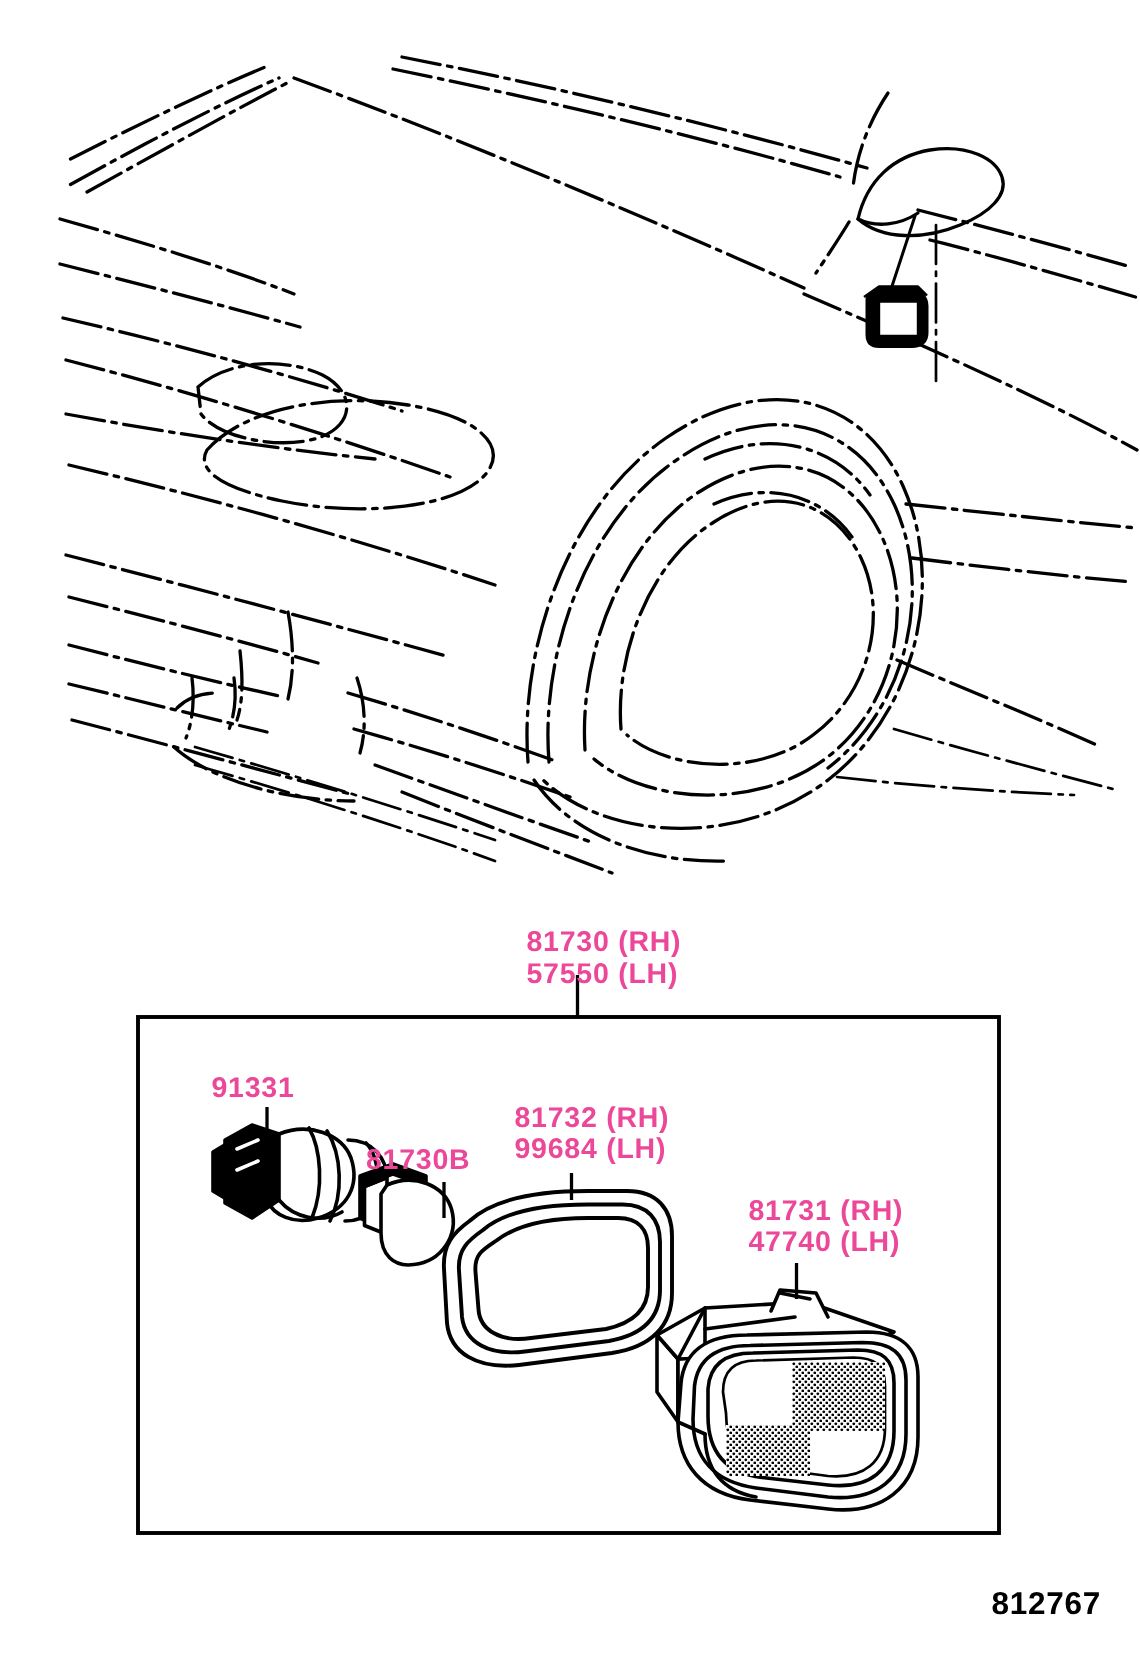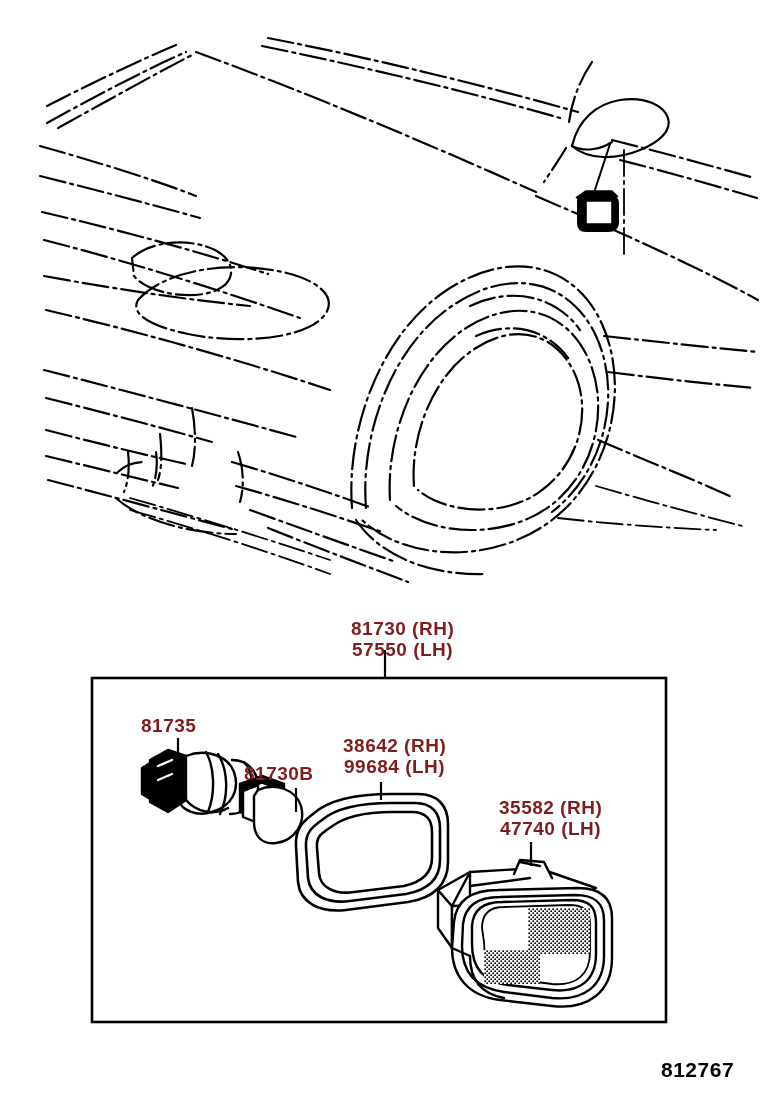--- a/index.html
+++ b/index.html
@@ -26,22 +26,21 @@
     display: block;
   }
   .lbl {
     position: absolute;
     font-family: "Liberation Sans", sans-serif;
     font-weight: bold;
     font-size: 19px;
     letter-spacing: 0.5px;
     line-height: 21px;
     white-space: pre;
-    color: #7f1d1d;
-    text-align: center;
+    color: #ec4899;
   }
   .lbl-2line { line-height: 21px; }
   #footer-code {
     position: absolute;
     left: 661px;
     top: 1058px;
     font-family: "Liberation Sans", sans-serif;
     font-weight: bold;
     font-size: 21px;
     letter-spacing: 0.5px;
@@ -280,21 +279,21 @@
       <rect width="4" height="4" fill="#ffffff"></rect>
       <circle cx="1.2" cy="1.2" r="0.95" fill="#000000"></circle>
       <circle cx="3.2" cy="3.2" r="0.95" fill="#000000"></circle>
     </pattern>
   </defs>
 </svg>
 </div>
 
 <div class="lbl lbl-2line" style="left:351px; top:618px;"><span>81730 (RH)</span><br><span>57550 (LH)</span></div>
 
-<div class="lbl" style="left:141px; top:715px;">81735</div>
+<div class="lbl" style="left:141px; top:715px;">91331</div>
 
 <div class="lbl" style="left:244px; top:763px;">81730B</div>
 
-<div class="lbl lbl-2line" style="left:343px; top:735px;"><span>38642 (RH)</span><br><span>99684 (LH)</span></div>
-
-<div class="lbl lbl-2line" style="left:499px; top:797px;"><span>35582 (RH)</span><br><span>47740 (LH)</span></div>
+<div class="lbl lbl-2line" style="left:343px; top:735px;"><span>81732 (RH)</span><br><span>99684 (LH)</span></div>
+
+<div class="lbl lbl-2line" style="left:499px; top:797px;"><span>81731 (RH)</span><br><span>47740 (LH)</span></div>
 
 <div id="footer-code">812767</div>
 
 </body></html>

